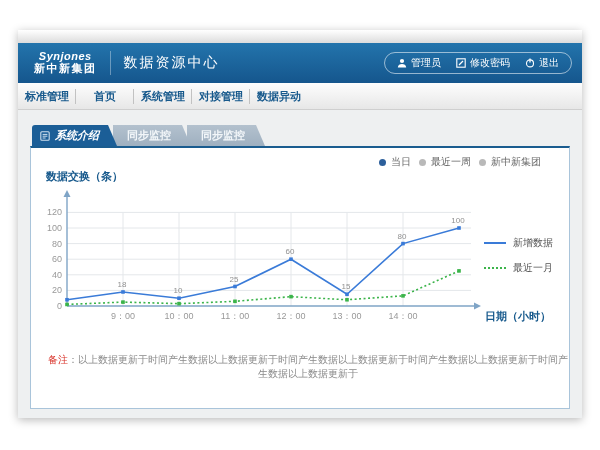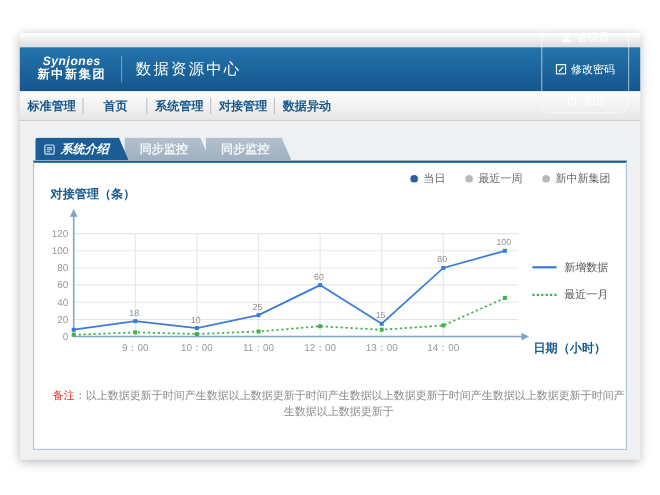--- a/index.html
+++ b/index.html
@@ -10,21 +10,21 @@
 
   .top-strip { height:13px; background:linear-gradient(#ffffff,#dcdcdc); }
 
   .hdr { height:40px; background:linear-gradient(#2374ac,#15568d); display:flex; align-items:center; padding:0 10px 0 16px; }
   .logo { color:#fff; text-align:center; padding-right:13px; margin-right:13px; border-right:1px solid rgba(255,255,255,.35); line-height:1.05; }
   .logo .main { font-size:11px; font-weight:bold; letter-spacing:.5px; font-style:italic; }
   .logo .sub  { font-size:11px; font-weight:bold; letter-spacing:1.5px; }
   .app-title { color:#fff; font-size:14px; letter-spacing:2px; }
   .user-pill { margin-left:auto; display:flex; align-items:center; gap:15px;
                border:1px solid rgba(255,255,255,.55); border-radius:11px; padding:3px 12px;
-               color:#fff; font-size:10px;flex-direction:column; }
+               color:#fff; font-size:10px; }
   .user-pill .itm { display:flex; align-items:center; gap:4px; cursor:pointer; white-space:nowrap; }
   .user-pill svg { display:block; }
 
   .nav { height:27px; background:linear-gradient(#fdfdfd,#e7e7e7); border-bottom:1px solid #cfcfcf; display:flex; }
   .nav .itm { width:58px; display:flex; align-items:center; justify-content:center;
               font-size:11px; font-weight:bold; color:#17598c; cursor:pointer; position:relative; }
   .nav .itm:not(:last-child)::after { content:""; position:absolute; right:0; top:6px; height:15px; width:1px; background:#c2c2c2; }
 
   .content { padding:15px 12px 0 12px; }
 
@@ -33,21 +33,21 @@
          clip-path:polygon(0 0, calc(100% - 9px) 0, 100% 100%, 0 100%); }
   .tab.active { background:#1b5e97; color:#fff; padding:0 18px 0 8px; gap:5px;
                 border-top-left-radius:3px; z-index:3;font-style:italic; }
   .tab.inactive { background:linear-gradient(#b3c1ce,#9fb0c0); color:#f2f6f9; padding:0 20px 0 14px;
                   margin-left:-4px; z-index:2; }
   .tab.inactive + .tab.inactive { z-index:1; }
 
   .panel { background:#fff; border:1px solid #a9c4da; border-top:2px solid #1a5c8f;
            height:263px; position:relative; }
 
-  .radios { position:absolute; top:7px; right:14px; display:flex; gap:18px; font-size:10px; color:#666;text-align:right; }
+  .radios { position:absolute; top:7px; right:28px; display:flex; gap:8px; font-size:10px; color:#666;text-align:right; }
   .radio { display:flex; align-items:center; gap:5px; cursor:pointer; }
   .radio .dot { width:7px; height:7px; border-radius:50%; background:#b9b9b9; }
   .radio.sel .dot { background:#2c5f9b; }
 
   .ylabel { position:absolute; left:15px; top:21px; font-size:11px; font-weight:bold; color:#17598c; }
 
   .chart-wrap { position:absolute; left:6px; top:36px; width:532px; height:152px; }
 
   .legend { position:absolute; right:16px; top:88px; font-size:10px; color:#555; }
   .legend .row { display:flex; align-items:center; gap:7px; margin-bottom:11px; cursor:default; }
@@ -132,21 +132,21 @@
         <span class="radio">
           <span class="dot"></span>
           <span>最近一周</span>
         </span>
         <span class="radio">
           <span class="dot"></span>
           <span>新中新集团</span>
         </span>
       </div>
 
-      <div class="ylabel">对接管理（条）</div>
+      <div class="ylabel">数据交换（条）</div>
 
       <div class="chart-wrap" id="chart"><svg width="532" height="152">
             <line x1="30" y1="106.4" x2="434" y2="106.4" stroke="#e4e7ea" stroke-width="1"></line>
             <line x1="30" y1="90.8" x2="434" y2="90.8" stroke="#e4e7ea" stroke-width="1"></line>
             <line x1="30" y1="75.19999999999999" x2="434" y2="75.19999999999999" stroke="#e4e7ea" stroke-width="1"></line>
             <line x1="30" y1="59.599999999999994" x2="434" y2="59.599999999999994" stroke="#e4e7ea" stroke-width="1"></line>
             <line x1="30" y1="44" x2="434" y2="44" stroke="#e4e7ea" stroke-width="1"></line>
             <line x1="30" y1="28.39999999999999" x2="434" y2="28.39999999999999" stroke="#e4e7ea" stroke-width="1"></line>
             <line x1="86" y1="28.39999999999999" x2="86" y2="122" stroke="#e4e7ea" stroke-width="1"></line>
             <line x1="142" y1="28.39999999999999" x2="142" y2="122" stroke="#e4e7ea" stroke-width="1"></line>

